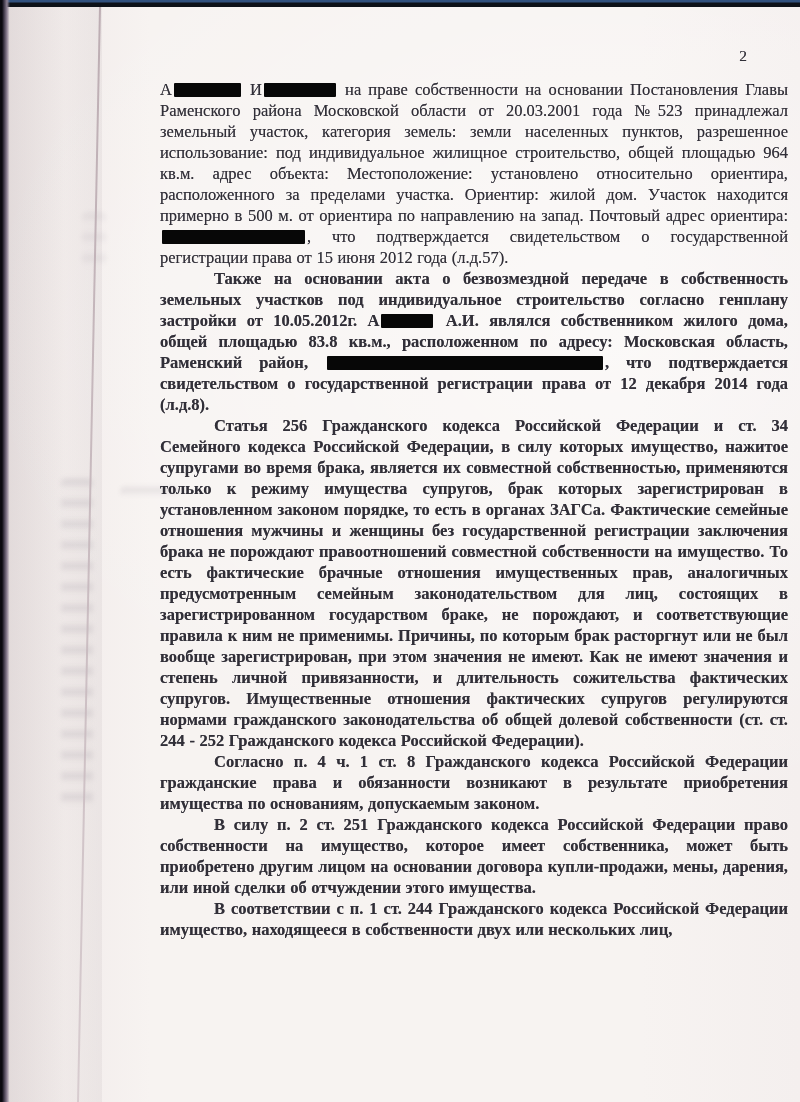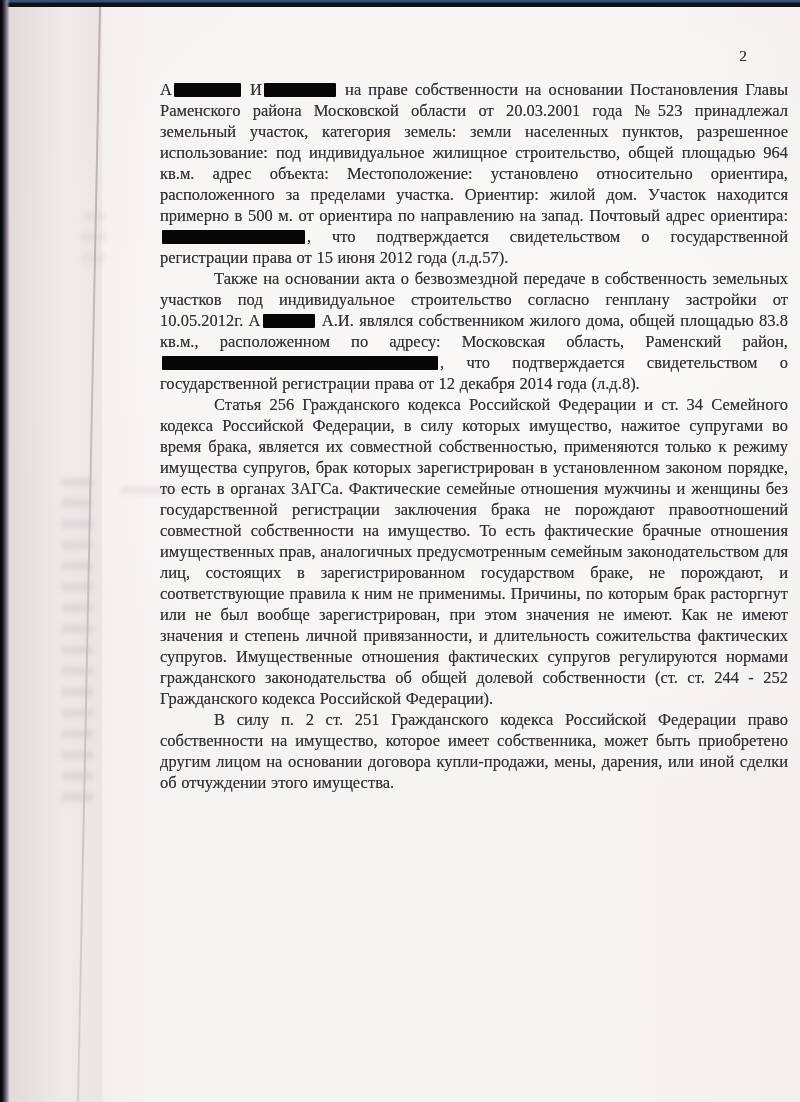--- a/index.html
+++ b/index.html
@@ -77,21 +77,21 @@
     position: absolute; left: 120px; top: 79px; width: 628px;
     font-size: 16.5px; line-height: 21px;
     color: var(--ink);
     text-align: justify;
     word-spacing: 0.5px;
     text-shadow: 0 0 0.6px rgba(49,47,56,0.6);
     z-index: 4;
     margin-left: 40px;
   }
   .body-text p { margin: 0; }
-  .body-text p.indent { text-indent: 54px; }
+  .body-text p.indent { text-indent: 54px; font-weight: bold; }
   .redaction {
     display: inline-block;
     height: 14px;
     background: var(--redaction);
     border-radius: 1px;
     transform: translateY(2px);
     margin: 0 2px;
   }
 </style>
 </head>
@@ -103,15 +103,17 @@
   <div class="bleed bleed-1"></div>
   <div class="bleed bleed-2"></div>
   <div class="bleed bleed-3"></div>
   <div class="edge-top"></div>
   <div class="edge-left"></div>
   <div class="page-number">2</div>
   <div class="body-text">
       <p><span>А</span><span class="redaction" style="width: 67px;"></span><span> И</span><span class="redaction" style="width: 72px;"></span><span> на праве собственности на основании Постановления Главы Раменского района Московской области от 20.03.2001 года №523 принадлежал земельный участок, категория земель: земли населенных пунктов, разрешенное использование: под индивидуальное жилищное строительство, общей площадью 964 кв.м. адрес объекта: Местоположение: установлено относительно ориентира, расположенного за пределами участка. Ориентир: жилой дом. Участок находится примерно в 500 м. от ориентира по направлению на запад. Почтовый адрес ориентира: </span><span class="redaction" style="width: 143px;"></span><span>, что подтверждается свидетельством о государственной регистрации права от 15 июня 2012 года (л.д.57).</span></p>
       <p class="indent"><span>Также на основании акта о безвозмездной передаче в собственность земельных участков под индивидуальное строительство согласно генплану застройки от 10.05.2012г. А</span><span class="redaction" style="width: 52px;"></span><span> А.И. являлся собственником жилого дома, общей площадью 83.8 кв.м., расположенном по адресу: Московская область, Раменский район, </span><span class="redaction" style="width: 276px;"></span><span>, что подтверждается свидетельством о государственной регистрации права от 12 декабря 2014 года (л.д.8).</span></p>
       <p class="indent"><span>Статья 256 Гражданского кодекса Российской Федерации и ст. 34 Семейного кодекса Российской Федерации, в силу которых имущество, нажитое супругами во время брака, является их совместной собственностью, применяются только к режиму имущества супругов, брак которых зарегистрирован в установленном законом порядке, то есть в органах ЗАГСа. Фактические семейные отношения мужчины и женщины без государственной регистрации заключения брака не порождают правоотношений совместной собственности на имущество. То есть фактические брачные отношения имущественных прав, аналогичных предусмотренным семейным законодательством для лиц, состоящих в зарегистрированном государством браке, не порождают, и соответствующие правила к ним не применимы. Причины, по которым брак расторгнут или не был вообще зарегистрирован, при этом значения не имеют. Как не имеют значения и степень личной привязанности, и длительность сожительства фактических супругов. Имущественные отношения фактических супругов регулируются нормами гражданского законодательства об общей долевой собственности (ст. ст. 244 - 252 Гражданского кодекса Российской Федерации).</span></p>
+      <p class="indent"><span>Согласно п. 4 ч. 1 ст. 8 Гражданского кодекса Российской Федерации гражданские права и обязанности возникают в результате приобретения имущества по основаниям, допускаемым законом.</span></p>
       <p class="indent"><span>В силу п. 2 ст. 251 Гражданского кодекса Российской Федерации право собственности на имущество, которое имеет собственника, может быть приобретено другим лицом на основании договора купли-продажи, мены, дарения, или иной сделки об отчуждении этого имущества.</span></p>
+      <p class="indent"><span>В соответствии с п. 1 ст. 244 Гражданского кодекса Российской Федерации имущество, находящееся в собственности двух или нескольких лиц,</span></p>
     </div>
 </div>
 
 </body></html>

